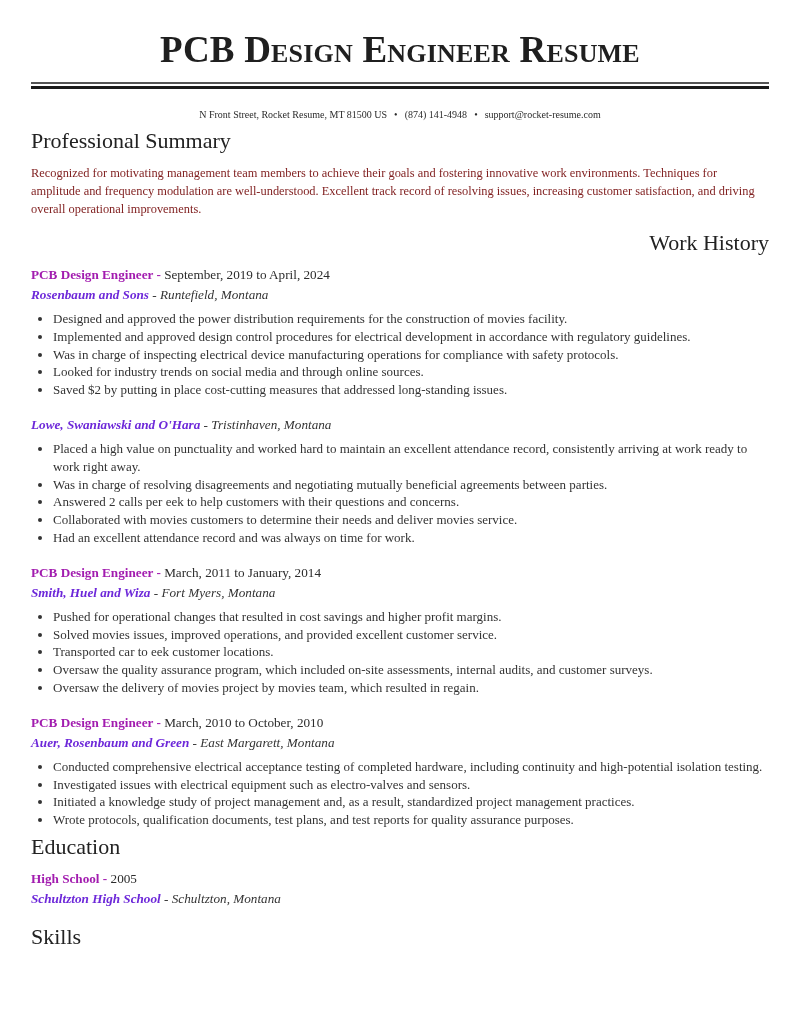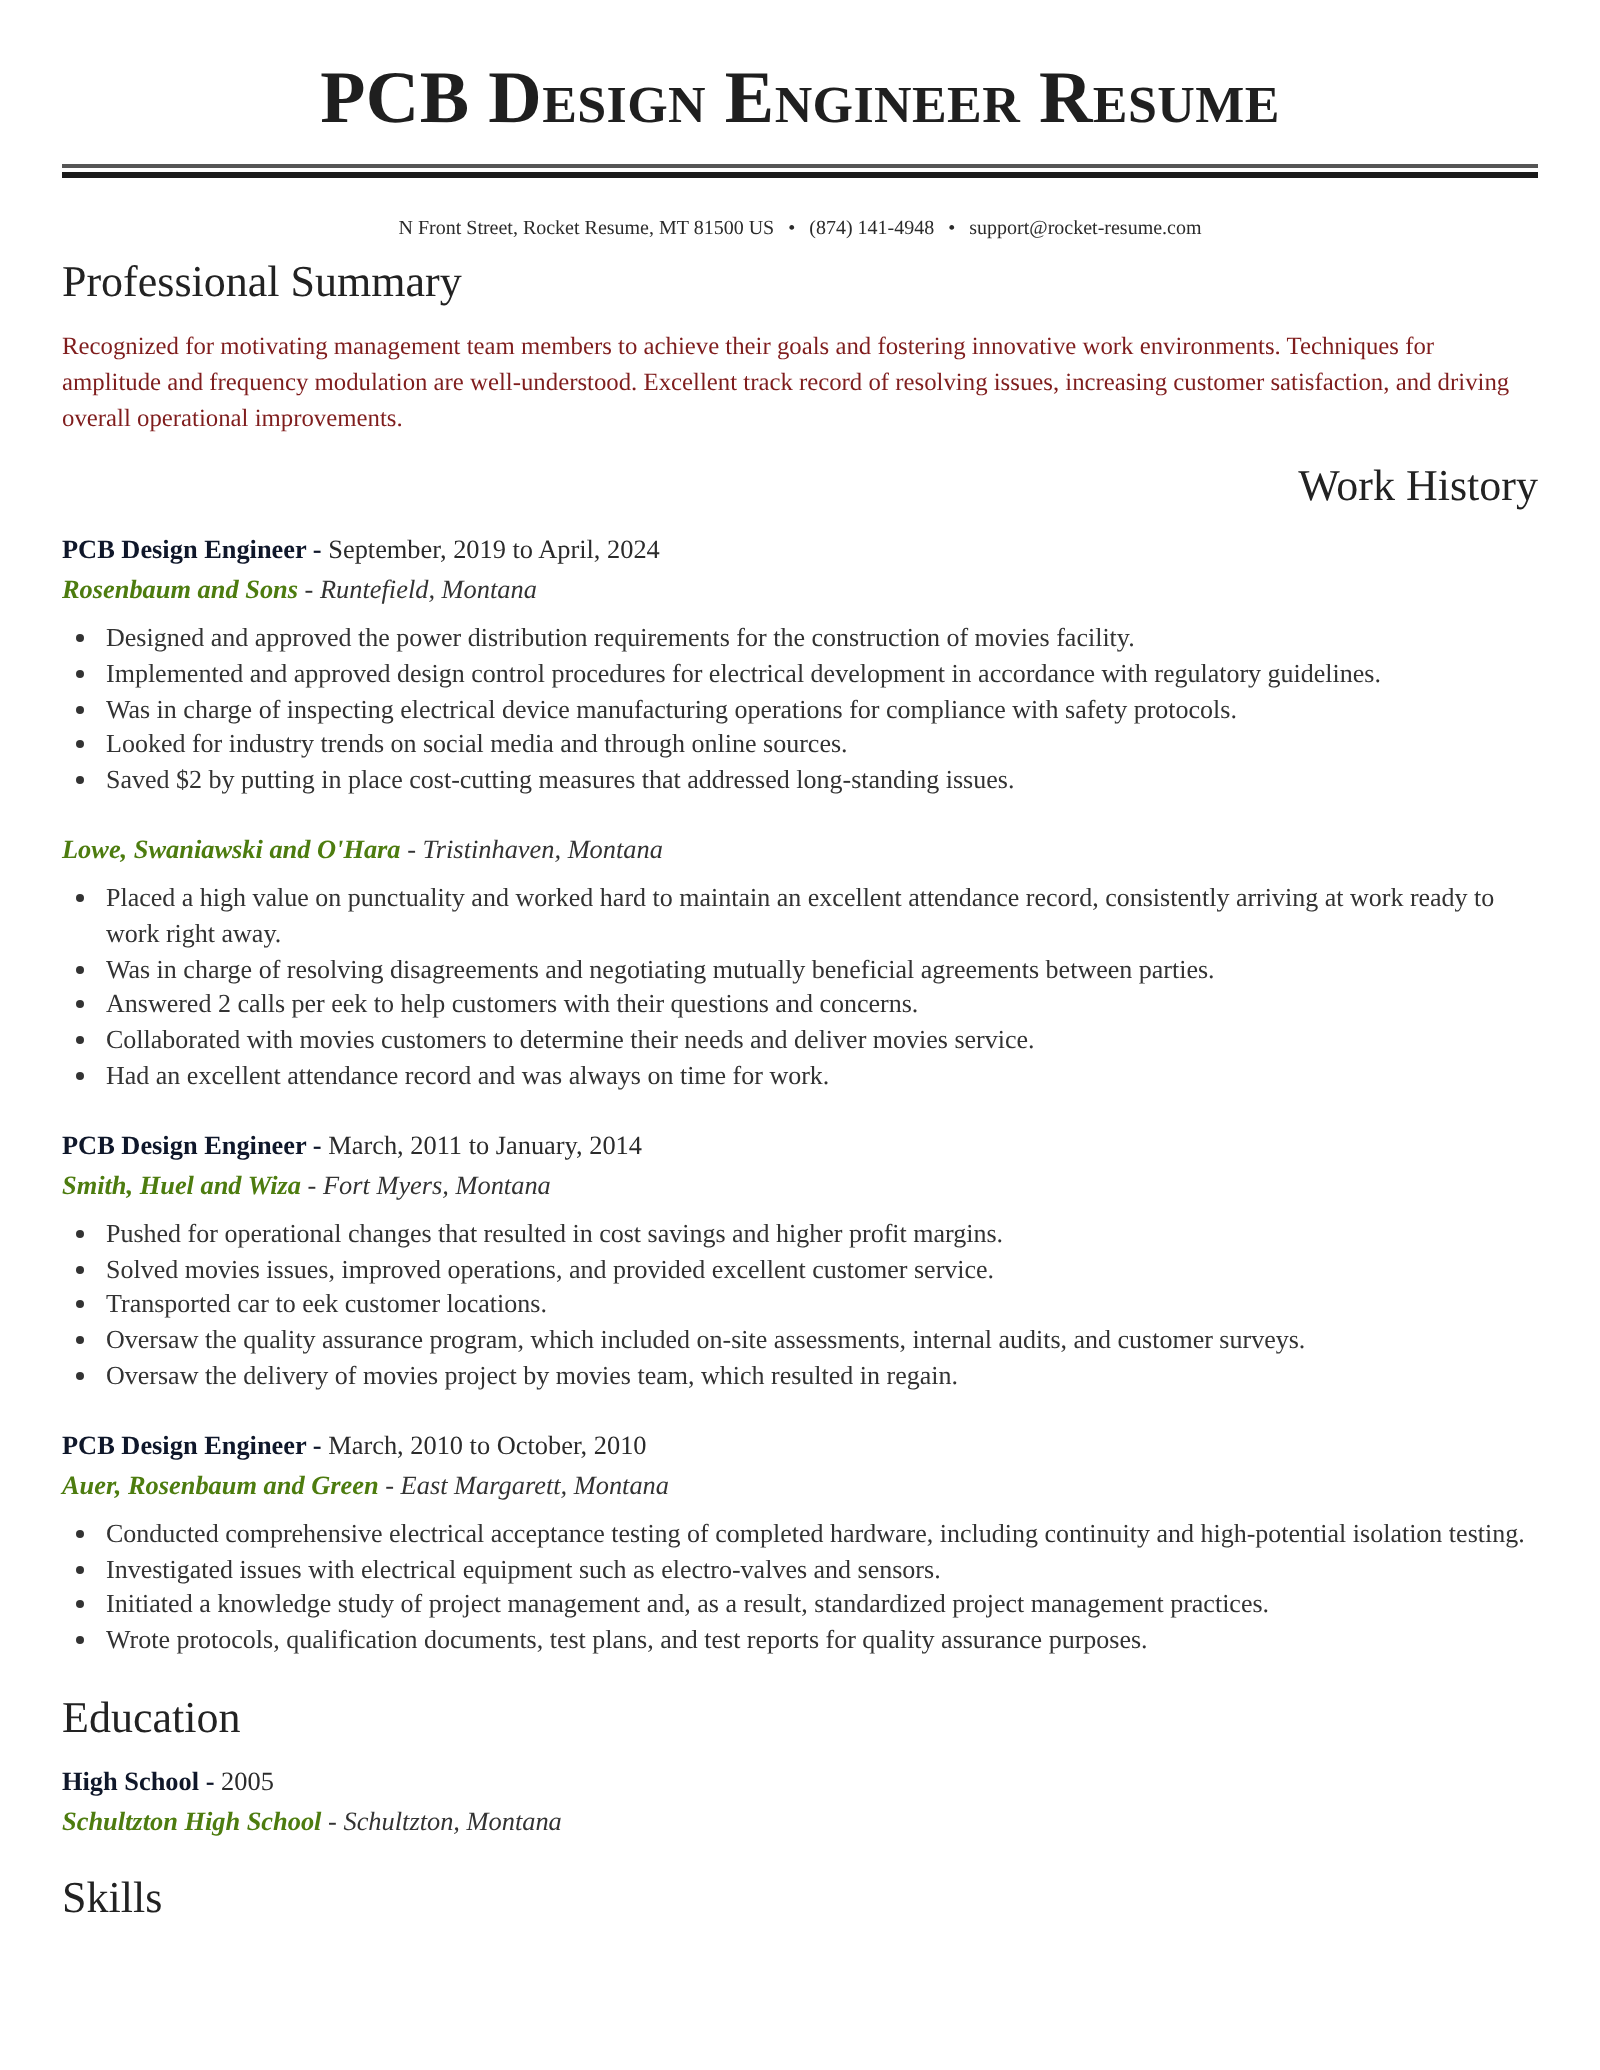--- a/index.html
+++ b/index.html
@@ -24,26 +24,26 @@
       font-weight: normal; font-size: 22px; margin: 0; color: #222; line-height: 28px;
     }
     .summary-h { margin-top: 3px; }
     .summary {
       font-size: 12.4px; line-height: 18px; margin: 9px 0 0 0; color: #7f1d1d;
     }
     .work-h { margin-top: 11px; text-align: right; }
     .job { margin-top: 8px; }
     .job + .job { margin-top: 16px; }
     .job-title-line { font-size: 13.2px; line-height: 20px; color: #2b2b2b; }
-    .job-title-line b { color: #0f172a; text-align: right; }
+    .job-title-line b { color: #a21caf; text-align: right; }
     .company-line { font-size: 13.2px; line-height: 20px; font-style: italic; color: #333; }
-    .company-line b { color: #4d7c0f; }
+    .company-line b { color: #6d28d9; }
     ul { margin: 5px 0 0 0; padding-left: 22px; }
     li { font-size: 13px; line-height: 17.8px; color: #333; }
-    .edu-h { margin-top: 16px; }
+    .edu-h { margin-top: 4px; }
     .edu { margin-top: 8px; }
     .edu + .edu { margin-top: 16px; }
     .skills-h { margin-top: 14px; }
   </style>
 </head>
 <body>
 
 <div class="page">
   <h1 class="title">PCB Design Engineer Resume</h1>
   <div class="rule-thin"></div>

